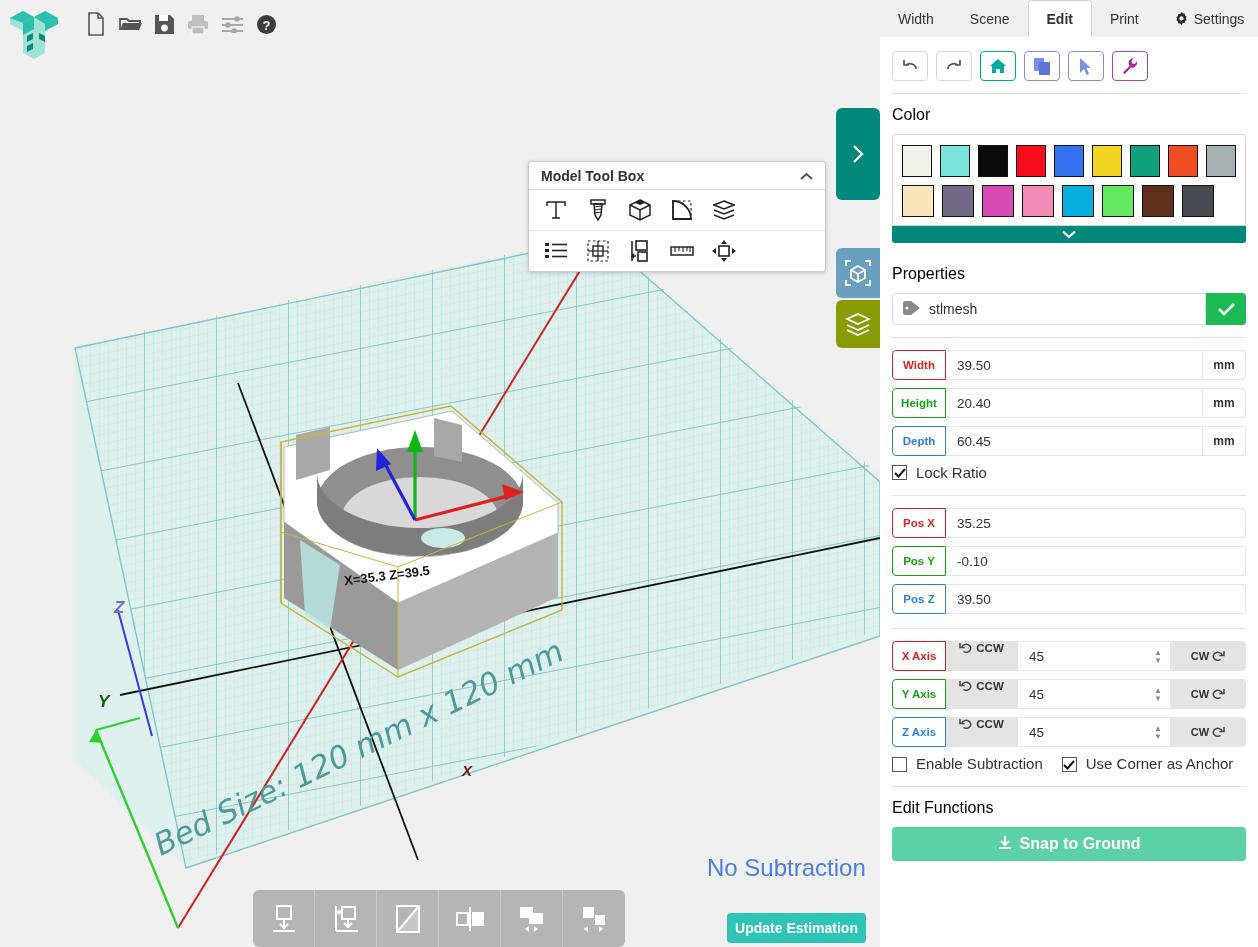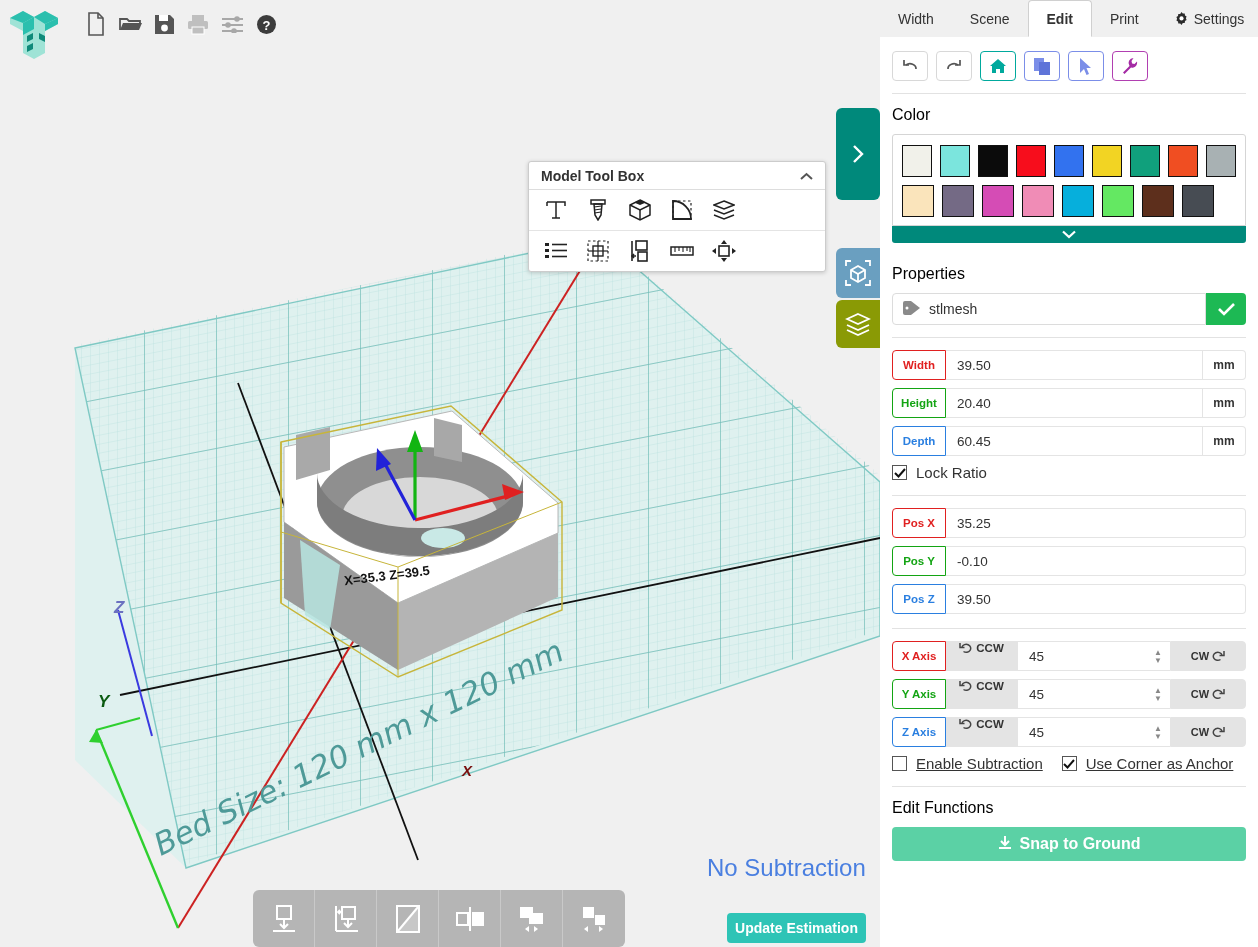--- a/index.html
+++ b/index.html
@@ -190,21 +190,21 @@
     flex: 1; background: #fff; border: 1px solid #e4e4e4; border-left: none; border-right: none;
     display: flex; align-items: center; justify-content: space-between; padding: 0 8px 0 11px;
     font-size: 13.5px; color: #333;
   }
   .spin { display: flex; flex-direction: column; gap: 1px; color: #888; font-size: 8px; line-height: 7px; cursor: pointer; }
   .rot-cw {
     width: 76px; background: #e4e4e4; border: 1px solid #e4e4e4; border-radius: 0 4px 4px 0;
     display: flex; align-items: center; justify-content: center; gap: 3px;
     font-size: 11px; font-weight: bold; color: #333; cursor: pointer;
   }
-  .twochecks { display: flex; align-items: center; gap: 9px; margin: 8px 0 14px 0; font-size: 15px; color: #333; text-decoration: underline; }
+  .twochecks { display: flex; align-items: flex-end; gap: 9px; margin: 8px 0 14px 0; font-size: 15px; color: #333; }
   #snapbtn {
     width: 100%; height: 34px; background: #5bd1a5; color: #fff; border: none; border-radius: 4px;
     font-size: 16px; font-weight: bold; cursor: pointer; display: flex;
     align-items: center; justify-content: center; gap: 8px;
     font-family: "Liberation Sans", sans-serif;
   }
 </style>
 </head>
 <body>
 

